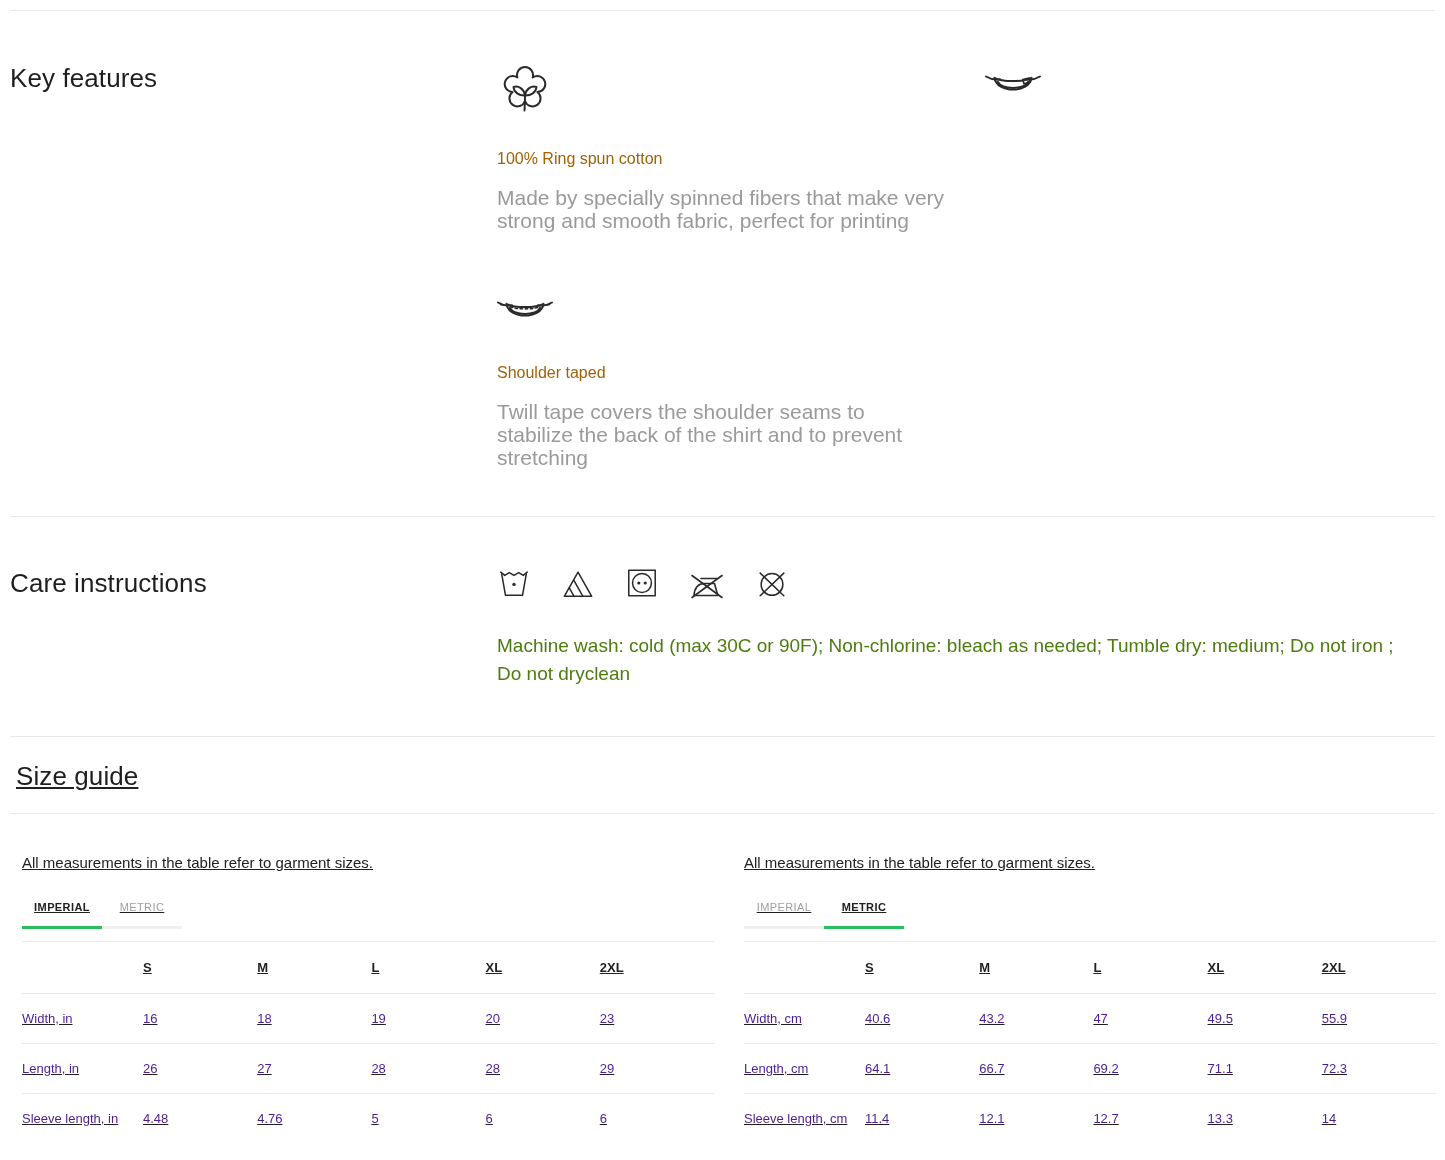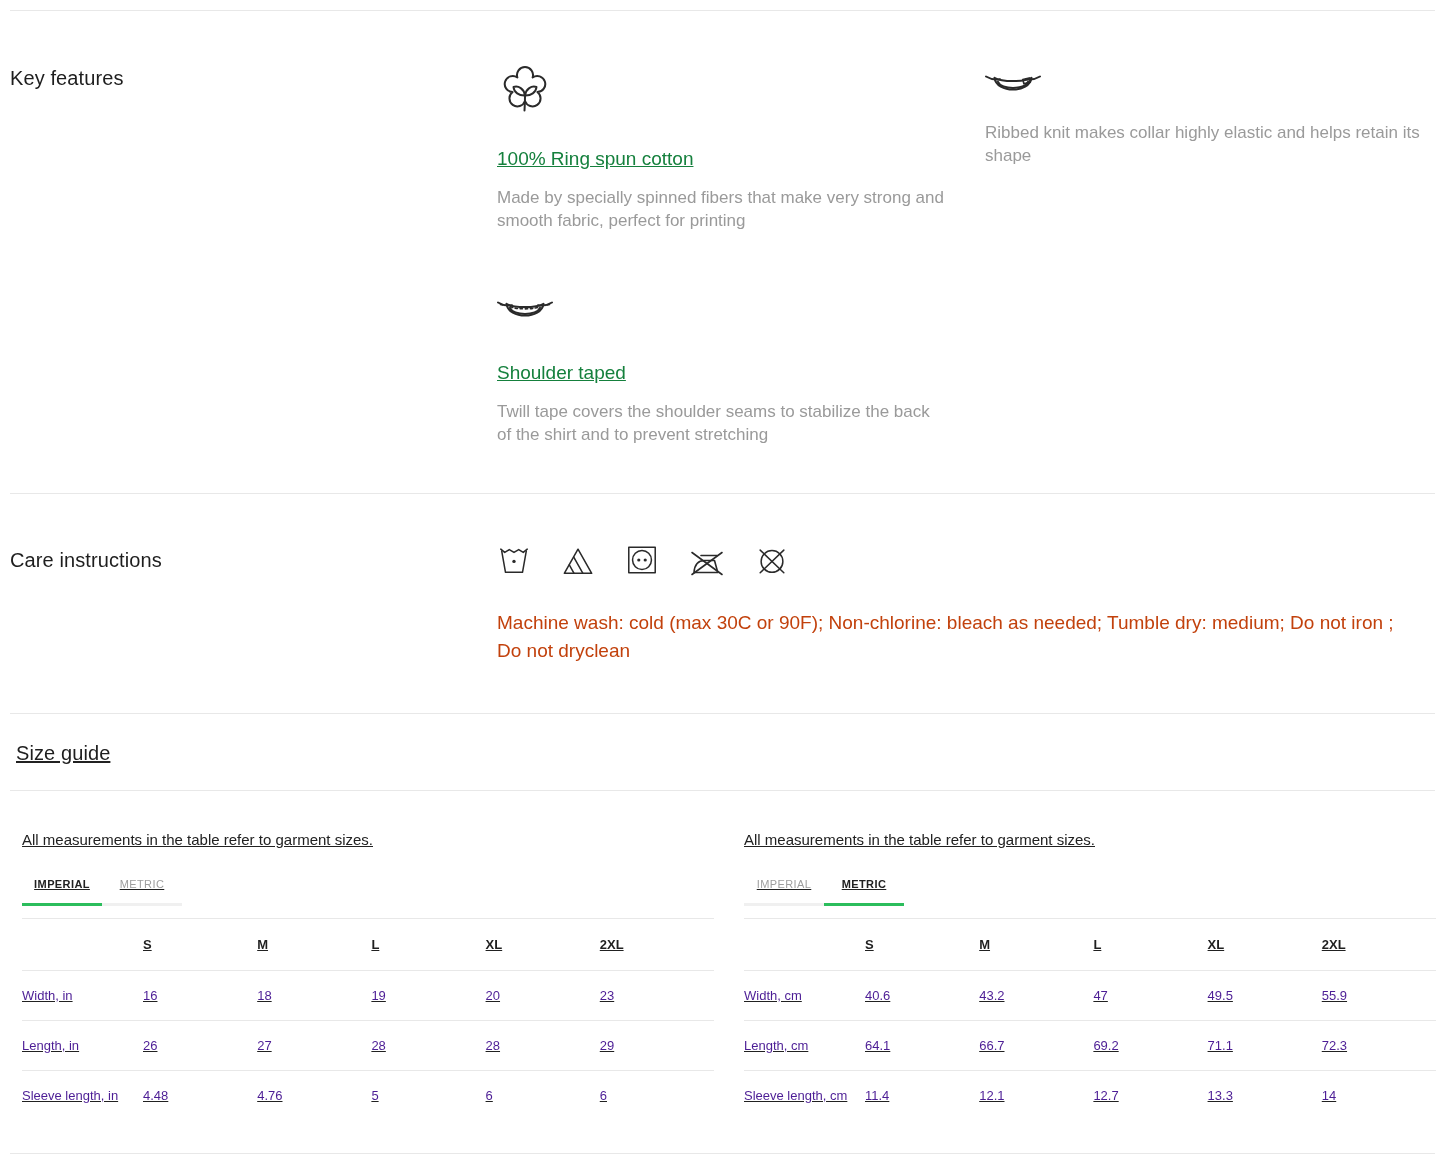--- a/index.html
+++ b/index.html
@@ -8,34 +8,34 @@
     font-family:"Liberation Sans",sans-serif;color:#212121;
     overflow:hidden;
   }
   .divider{border:0;border-top:1px solid #e8e8e8;margin:0 10px;}
   .divider.top{margin-top:10px;}
 
   
   .split-section{display:grid;grid-template-columns:487px 1fr;align-items:start;}
   .sec-features{padding:51px 15px 47px 10px;}
   .sec-care{padding:50px 23px 48px 10px;}
-  .section-title{font-size:20px;font-weight:400;margin:0;line-height:32px;color:#1e1e1e;letter-spacing:.1px;}
+  .section-title{font-size:26px;font-weight:400;margin:0;line-height:32px;color:#1e1e1e;letter-spacing:.1px;}
 
   
   .features-grid{display:grid;grid-template-columns:448px 448px;column-gap:40px;row-gap:56px;}
   .feature-icon{display:block;}
   .feature-icon svg{display:block;}
-  .feature-title{font-size:19px;font-weight:400;color:#15803d;margin:29px 0 0;line-height:24px;text-decoration:underline;}
-  .feature-desc{font-size:17px;line-height:23px;color:#9a9a9a;margin:15px 0 0;}
+  .feature-title{font-size:16px;font-weight:400;color:#a16207;margin:29px 0 0;line-height:24px;}
+  .feature-desc{font-size:21px;line-height:23px;color:#9a9a9a;margin:15px 0 0;}
   .ico{stroke:#2a2a2a;fill:none;stroke-width:2;stroke-linecap:round;stroke-linejoin:round;}
   .ico-s{stroke:#2a2a2a;fill:none;stroke-width:1.6;stroke-linecap:round;stroke-linejoin:round;}
 
   
   .care-icons{display:flex;align-items:flex-end;gap:30px;height:38px;}
-  .care-text{font-size:19px;line-height:28px;color:#c2410c;margin:27px 0 0;max-width:940px;}
+  .care-text{font-size:19px;line-height:28px;color:#4d7c0f;margin:27px 0 0;max-width:940px;}
 
   
   .sizeguide-head{padding:23px 16px 21px;text-decoration:underline;}
   .size-content{display:grid;grid-template-columns:1fr 1fr;column-gap:30px;padding:40px 9px 33px 22px;text-decoration:underline;}
   .measure-note{font-size:15px;margin:0;color:#212121;line-height:18px;}
   .tabs{display:flex;margin-top:29px;}
   .tab{width:80px;text-align:center;font-size:11px;letter-spacing:.4px;color:#9e9e9e;
        padding-bottom:13px;border-bottom:3px solid #f0f0f0;cursor:pointer;}
   .tab.active{color:#212121;font-weight:700;border-bottom-color:#2bbd5c;}
   table.size-table{width:100%;margin-top:12px;border-collapse:collapse;table-layout:fixed;}
@@ -68,21 +68,20 @@
     <div class="feature">
       <span class="feature-icon">
         <svg width="56" height="44" viewBox="0 0 56 44" class="ico">
           <path d="M1,14.5 C6,17.5 10.5,18 15,17.2"></path>
           <path d="M55,14.5 C50,17.5 45.5,18 41,17.2"></path>
           <path d="M9.5,15.8 C17,20.2 39,20.2 46.5,15.8 C44.5,31.5 11.5,31.5 9.5,15.8 Z"></path>
           <path d="M13,19.8 C16,28 40,28 43,19.8"></path>
           <path d="M37.8,17.6 L44.2,15.9 L45.3,20.1 L38.9,21.8 Z" stroke-width="1.6"></path>
         </svg>
       </span>
-      <p class="feature-desc">Ribbed knit makes collar highly elastic and helps retain its shape</p>
     </div>
 
     <div class="feature">
       <span class="feature-icon">
         <svg width="56" height="44" viewBox="0 0 56 44" class="ico">
           <path d="M1,14.5 C6,17.5 10.5,18 15,17.2"></path>
           <path d="M55,14.5 C50,17.5 45.5,18 41,17.2"></path>
           <path d="M9.5,15.8 C17,20.2 39,20.2 46.5,15.8 C44.5,31.5 11.5,31.5 9.5,15.8 Z"></path>
           <path d="M13,19.8 C16,28 40,28 43,19.8"></path>
           <path d="M13.5,18.6 C18,21.6 38,21.6 42.5,18.6" stroke-width="1.6" stroke-dasharray="2.4 2.6"></path>

